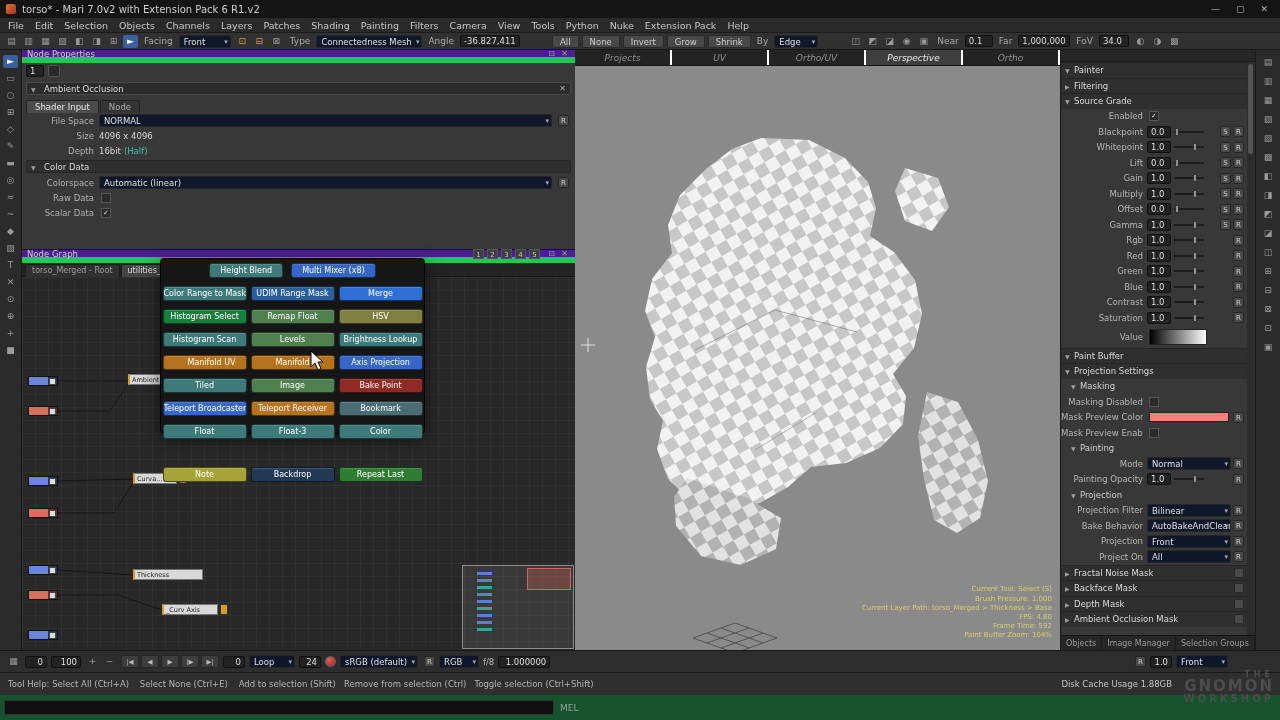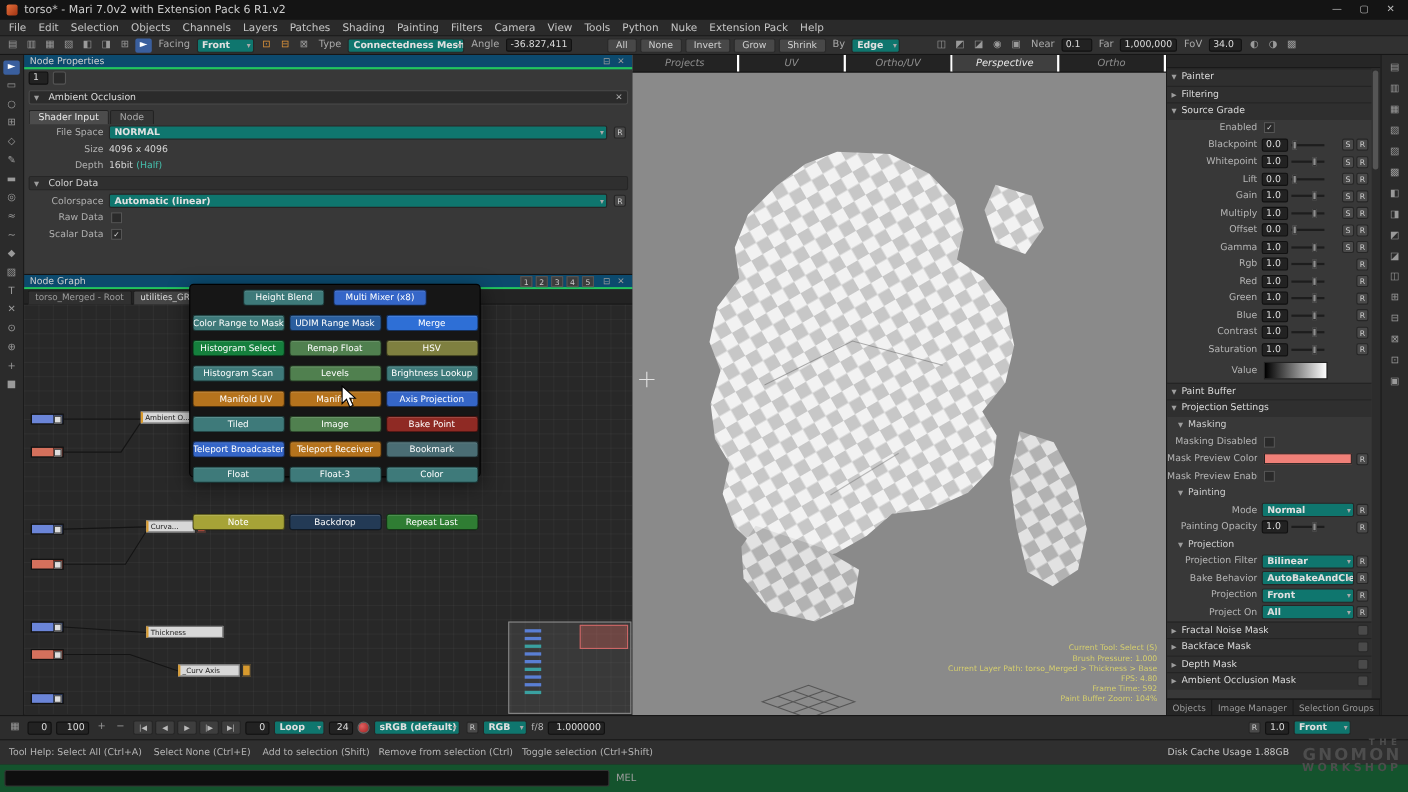--- a/index.html
+++ b/index.html
@@ -18,37 +18,37 @@
   .menu-item{color:#c6c6c6;}
   .toolbar{position:absolute;left:0;top:33px;width:1280px;height:17px;background:#313131;
            border-bottom:1px solid #161616;display:flex;align-items:center;gap:4px;padding:0 4px;font-size:9px;}
   .tb-label{margin:0 2px;color:#a8a8a8;white-space:nowrap;}
   .icons{display:flex;gap:2px;align-items:center;}
   .icon{width:15px;height:13px;line-height:13px;text-align:center;font-size:9px;color:#9a9a9a;}
   .icon.sel{background:#3a5f9e;color:#fff;border-radius:2px;}
   .icon.sel2{color:#e0953a;}
   .field{background:#222;border:1px solid #111;color:#ddd;border-radius:2px;padding:0 3px;
          height:12px;line-height:11px;font-size:8.5px;white-space:nowrap;}
-  .drop{position:relative;background:#0f766e;border:1px solid #262626;color:#e0e0e0;border-radius:2px;
-        height:13px;line-height:12px;font-size:8.5px;padding:0 13px 0 4px;white-space:nowrap;overflow:hidden;font-weight:bold;}
+  .drop{position:relative;background:#0f172a;border:1px solid #262626;color:#e0e0e0;border-radius:2px;
+        height:13px;line-height:12px;font-size:8.5px;padding:0 13px 0 4px;white-space:nowrap;overflow:hidden;}
   .drop::after{content:"▾";position:absolute;right:2px;top:0;font-size:7px;color:#aaa;}
   .chip{background:#484848;border:1px solid #2a2a2a;border-radius:2px;padding:0 7px;height:13px;
         line-height:12px;font-size:8.5px;color:#d0d0d0;}
   .sr-btn{flex:none;width:11px;height:11px;font-size:7px;line-height:10px;text-align:center;color:#ccc;
           background:#4a4a4a;border:1px solid #262626;border-radius:2px;margin-left:2px;}
   .sel-group{display:flex;gap:3px;margin-left:28px;}
 
   
   .left-strip{position:absolute;left:0;top:50px;width:22px;height:600px;background:#2b2b2b;border-right:1px solid #1a1a1a;
               display:flex;flex-direction:column;align-items:center;gap:4px;padding-top:5px;}
   .right-strip{position:absolute;left:1255px;top:50px;width:25px;height:600px;background:#2b2b2b;border-left:1px solid #1a1a1a;
               display:flex;flex-direction:column;align-items:center;gap:6px;padding-top:6px;}
 
   
-  .panel-header{height:13px;background:#0c4a6e;border-bottom:2px solid #22c55e;display:flex;align-items:center;
+  .panel-header{height:13px;background:#4c1d95;border-bottom:6px solid #22c55e;display:flex;align-items:center;
                 gap:4px;padding:0 5px;font-size:8.5px;color:#cfcfcf;}
   .panel-header .icons{margin-left:auto;}
   .panel-header .icon{width:11px;font-size:8px;}
 
   
   .node-props{position:absolute;left:22px;top:50px;width:553px;height:200px;background:#383838;border-bottom:1px solid #141414;}
   .np-spin{display:flex;align-items:center;gap:4px;padding:2px 4px;}
   .np-spin .field{width:18px;text-align:left;}
   .np-box{width:12px;height:12px;background:#2a2a2a;border:1px solid #555;border-radius:2px;}
   .np-ao{display:flex;align-items:center;gap:4px;background:#2b2b2b;border:1px solid #4a4a4a;border-radius:2px;
@@ -128,21 +128,21 @@
   .pal-swatch{flex:1;height:10px;border:1px solid #222;margin:0 2px;}
   .pal-drop{flex:none;width:84px;}
   .pal-gradient{flex:none;width:58px;height:16px;background:linear-gradient(90deg,#000,#fff);border:1px solid #222;margin-left:2px;}
   .pal-scroll{position:absolute;right:0;top:12px;bottom:15px;width:8px;background:#2c2c2c;}
   .pal-scroll i{position:absolute;top:2px;left:1px;width:5px;height:90px;background:#555;border-radius:3px;}
   .pal-tabs{position:absolute;left:0;right:0;bottom:0;height:15px;display:flex;background:#262626;border-top:1px solid #151515;}
   .pal-tab{padding:0 5px;font-size:8px;line-height:15px;color:#9a9a9a;border-right:1px solid #1a1a1a;white-space:nowrap;}
   .pal-tab.active{background:#4e4e4e;color:#e5e5e5;}
 
   
-  .popup{position:absolute;left:172px;top:258px;width:265px;height:176px;background:#161616;border:1px solid #000;
+  .popup{position:absolute;left:160px;top:258px;width:265px;height:176px;background:#161616;border:1px solid #000;
          border-radius:4px;z-index:50;box-shadow:0 6px 18px rgba(0,0,0,.55);}
   .popup-top{display:flex;justify-content:center;gap:8px;padding-top:4px;}
   .popup-grid{display:flex;flex-direction:column;gap:8px;margin-top:8px;}
   .popup-row{display:flex;gap:4px;justify-content:center;}
   .pbtn{flex:none;height:15px;line-height:14px;border-radius:3px;font-size:8px;color:#fff;text-align:center;
         border:1px solid rgba(0,0,0,.55);box-shadow:inset 0 1px 0 rgba(255,255,255,.14);
         overflow:hidden;white-space:nowrap;width:84px;}
   .pbtn.wide{width:auto;padding:0 10px;}
   .popup-bottom{display:flex;gap:4px;justify-content:center;margin-top:28px;}
 

